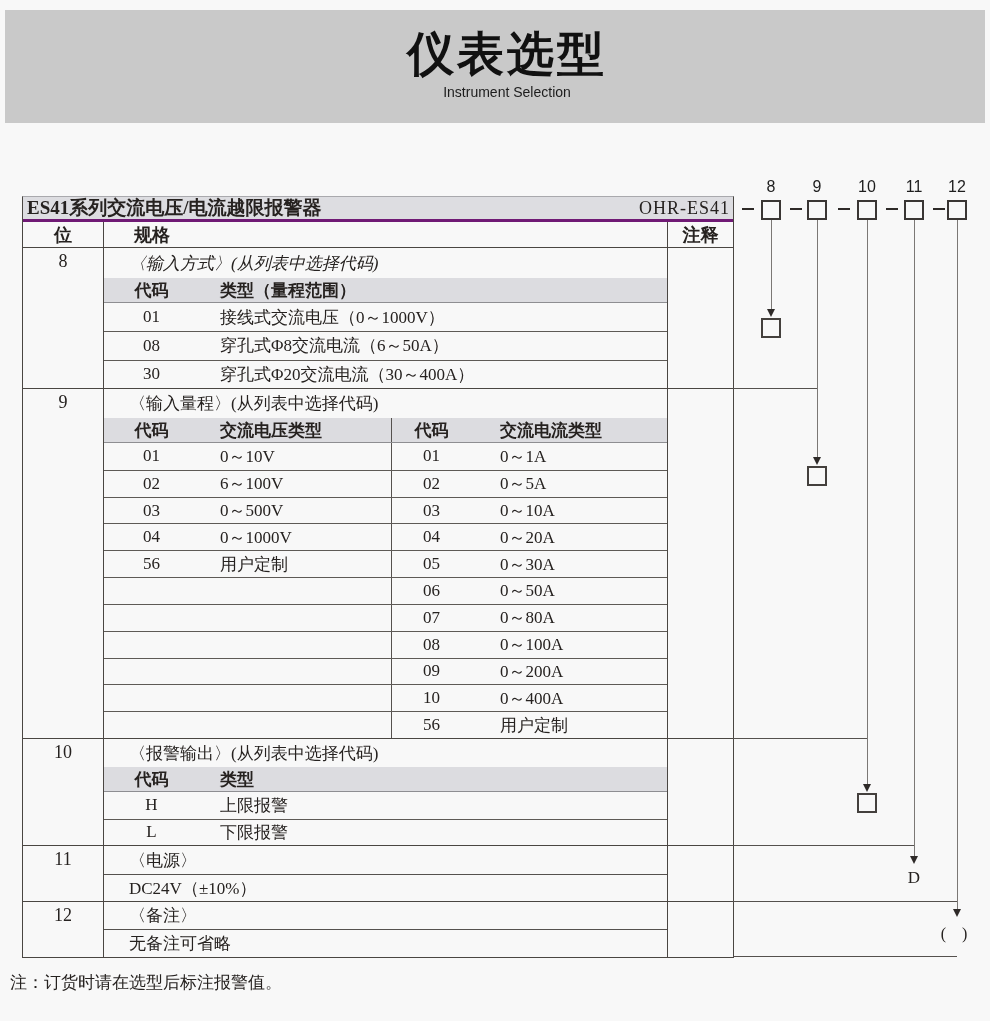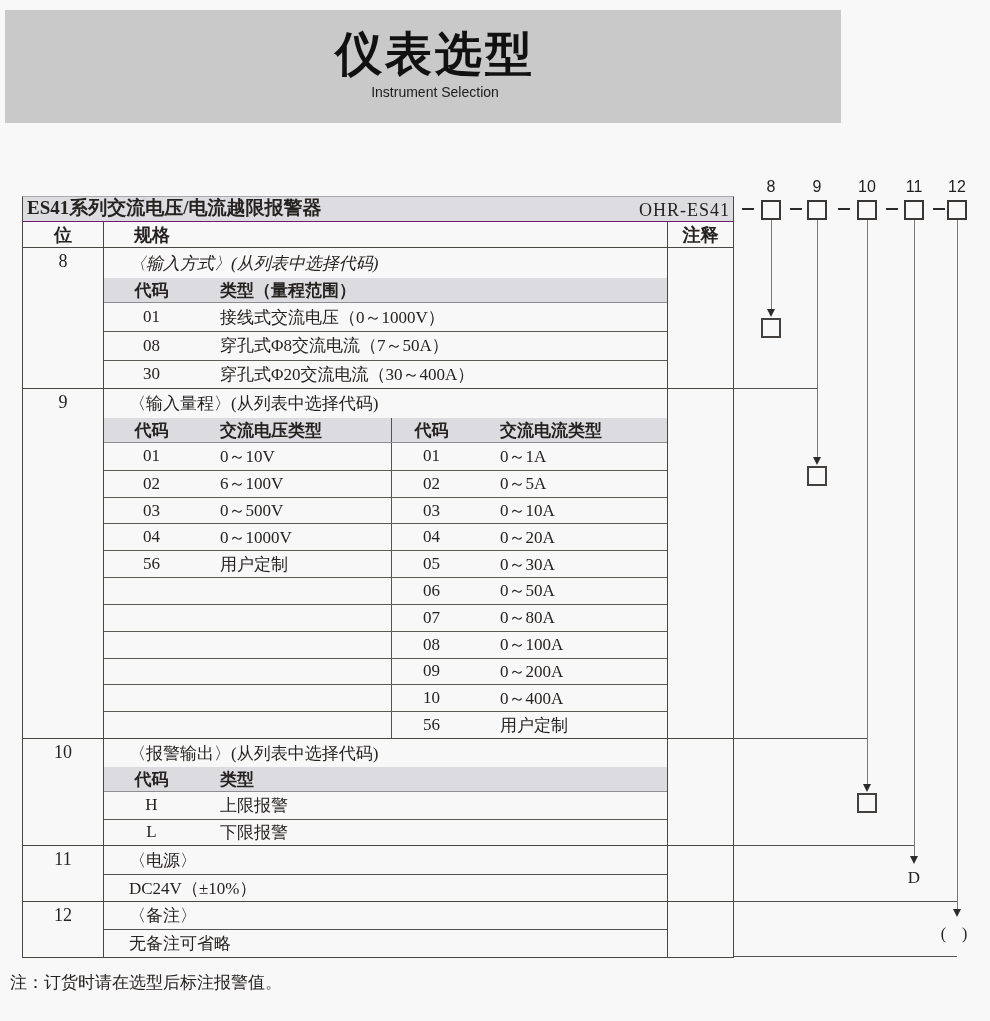--- a/index.html
+++ b/index.html
@@ -6,39 +6,39 @@
   html,body { width:990px; height:1021px; overflow:hidden; }
   body {
     background:#f8f8f8;
     font-family:"Liberation Serif","DejaVu Serif",serif;
     color:#262220;
   }
   .page { position:relative; width:990px; height:1021px; }
 
   
   .banner {
-    position:absolute; left:5px; top:10px; width:836px; height:113px;
+    position:absolute; left:5px; top:10px; width:980px; height:113px;
     background:#c9c9c9; text-align:center;
     font-family:"Liberation Sans","DejaVu Sans",sans-serif;
     padding-left:24px;
   }
   .banner-title {
     padding-top:13px; font-size:47px; font-weight:bold; letter-spacing:3px; color:#111;
     line-height:1.3;
   }
   .banner-sub { font-size:14px; color:#1c1c1c; margin-top:0px; }
 
   
   .tbl {
     position:absolute; left:22px; top:196px; width:712px;
     border:1px solid #4a4642; border-top:1px solid #a9a9ad;
   }
   .band {
-    height:25px; background:#dddde1; border-bottom:1px solid #701a75;
-    display:flex; justify-content:space-between; align-items:flex-end;
+    height:25px; background:#dddde1; border-bottom:3px solid #701a75;
+    display:flex; justify-content:space-between; align-items:center;
     padding:0 3px 0 4px;
   }
   .series-title { font-weight:bold; font-size:19px; letter-spacing:0px; }
   .model-prefix { font-size:18px; letter-spacing:1px; }
 
   .cols-header {
     height:26px; border-bottom:1px solid #4a4642;
     display:grid; grid-template-columns:81px 1fr 66px;
     font-weight:bold; font-size:18px;
   }
@@ -127,21 +127,21 @@
               <div class="shcell code">代码</div>
               <div class="shcell type">类型（量程范围）</div>
             </div>
             <div class="rows" style="grid-template-rows: repeat(3, 1fr);">
               <div class="row cols2">
                 <div class="cell code">01</div>
                 <div class="cell type">接线式交流电压（0～1000V）</div>
               </div>
               <div class="row cols2">
                 <div class="cell code">08</div>
-                <div class="cell type">穿孔式Φ8交流电流（7～50A）</div>
+                <div class="cell type">穿孔式Φ8交流电流（6～50A）</div>
               </div>
               <div class="row cols2">
                 <div class="cell code">30</div>
                 <div class="cell type">穿孔式Φ20交流电流（30～400A）</div>
               </div>
             </div>
           </div>
           <div class="note-cell"></div>
         </div>
         <div class="section" style="height: 350px;">

